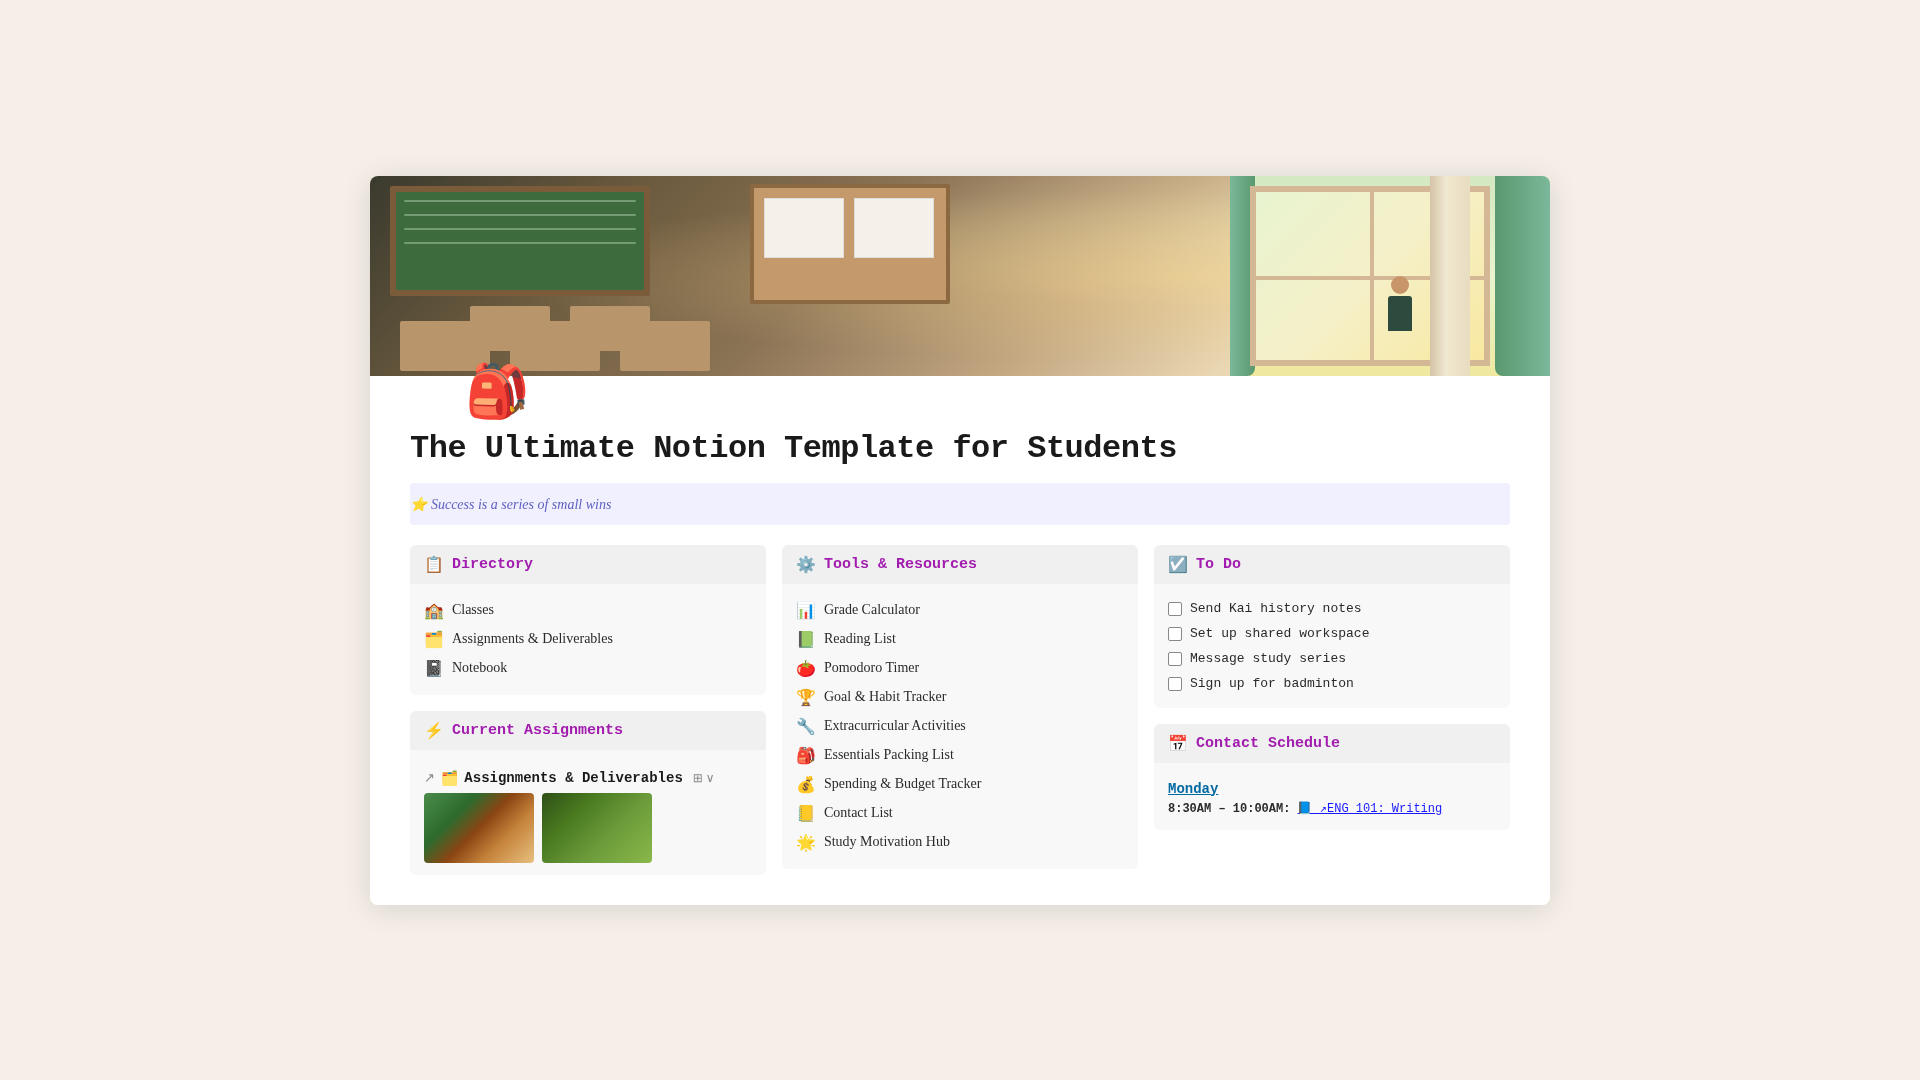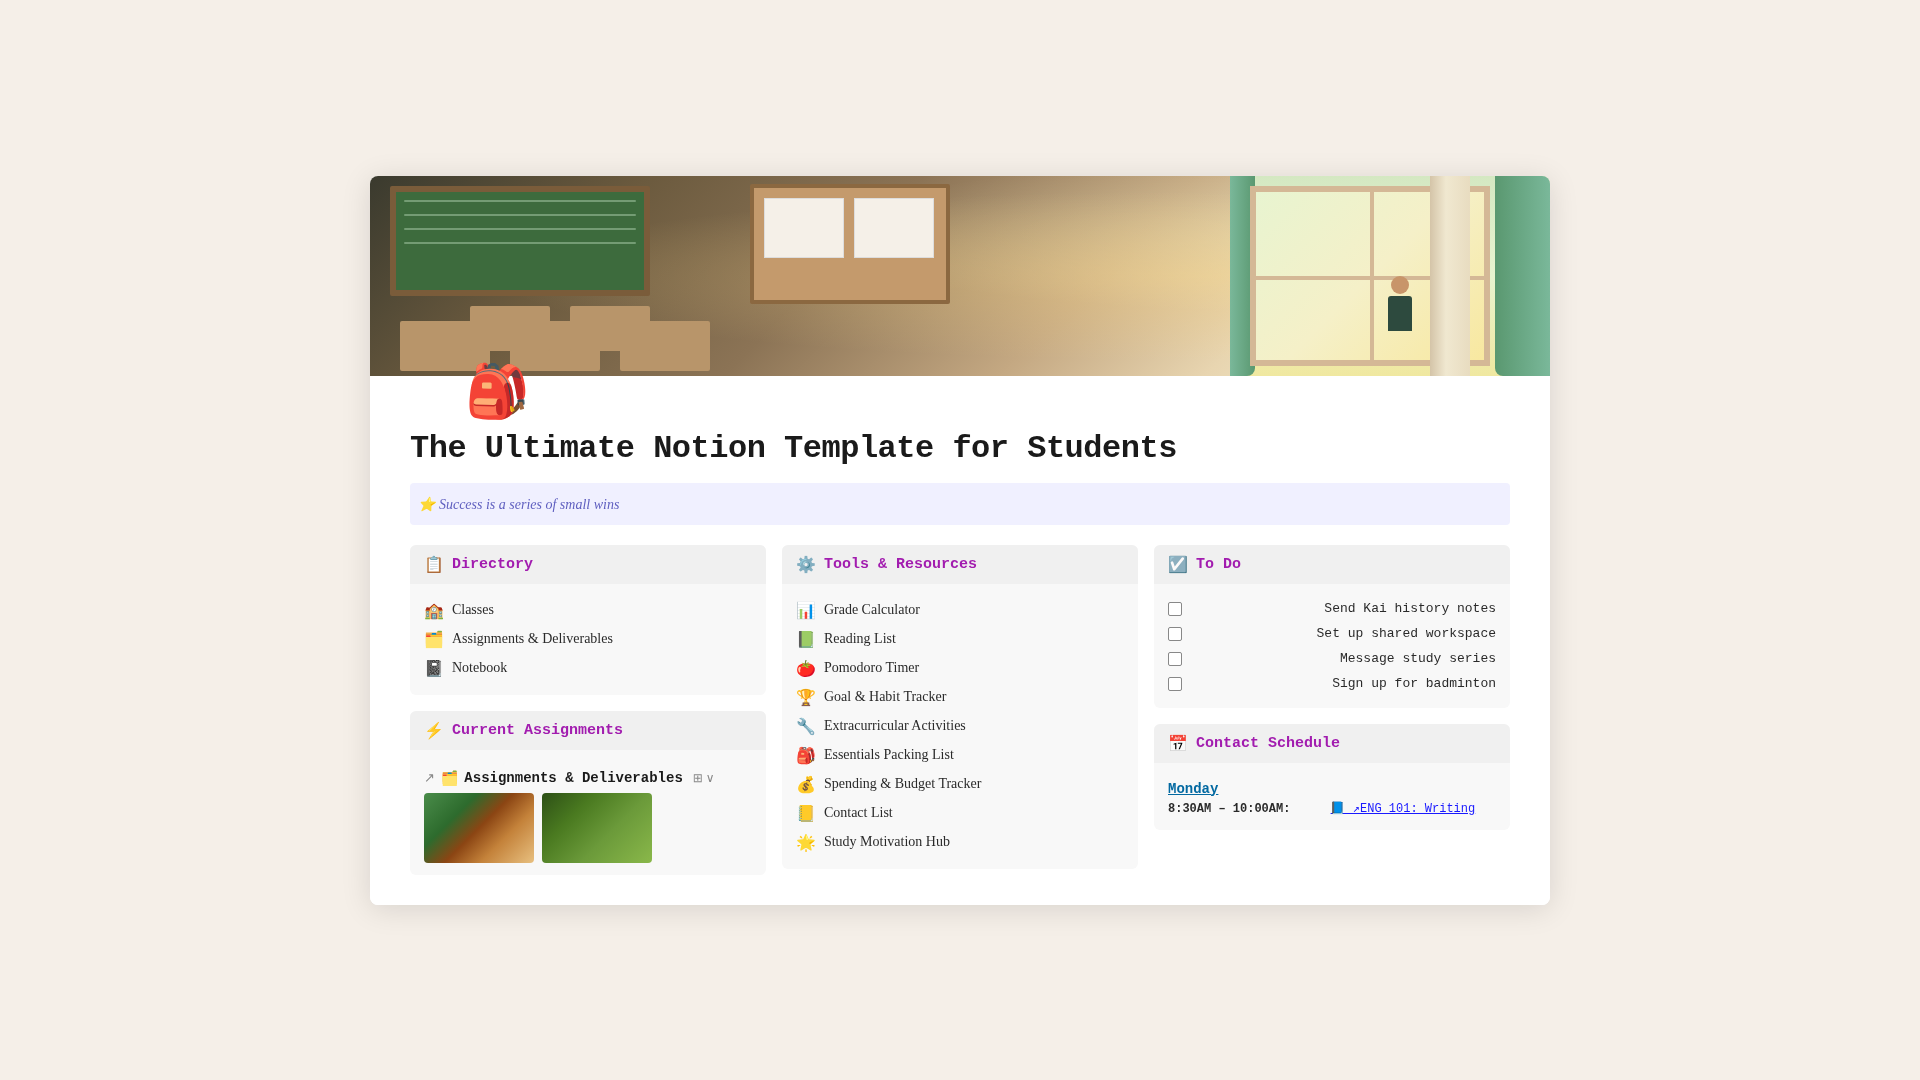--- a/index.html
+++ b/index.html
@@ -234,21 +234,21 @@
       font-weight: bold;
       color: #1a1a1a;
       margin-bottom: 16px;
       letter-spacing: -0.5px;
     }
 
     
     .quote-box {
       background: #f0f0ff;
       border-radius: 4px;
-      padding: 12px 8px;
+      padding: 12px 0;
       margin-bottom: 20px;
     }
 
     .quote-text {
       color: #6060c0;
       font-style: italic;
       font-size: 14px;
       font-family: 'Georgia', serif;
     }
 
@@ -357,21 +357,20 @@
 
     
     .todo-item {
       display: flex;
       align-items: flex-start;
       gap: 8px;
       padding: 5px 0;
       font-family: 'Courier New', monospace;
       font-size: 13px;
       color: #2a2a2a;
-      justify-content: space-between;
     }
 
     .todo-checkbox {
       width: 14px;
       height: 14px;
       border: 1.5px solid #888;
       border-radius: 2px;
       flex-shrink: 0;
       margin-top: 1px;
       background: white;
@@ -394,21 +393,20 @@
       padding: 2px 0;
     }
 
     .schedule-time {
       font-weight: bold;
     }
 
     .schedule-link {
       color: #1a1aff;
       text-decoration: underline;
-      margin-left: 33px;
     }
   </style>
 </head>
 <body>
 
 <div class="page-container">
 
   <div class="banner">
     <div class="banner-overlay"></div>
     <div class="classroom-scene">

